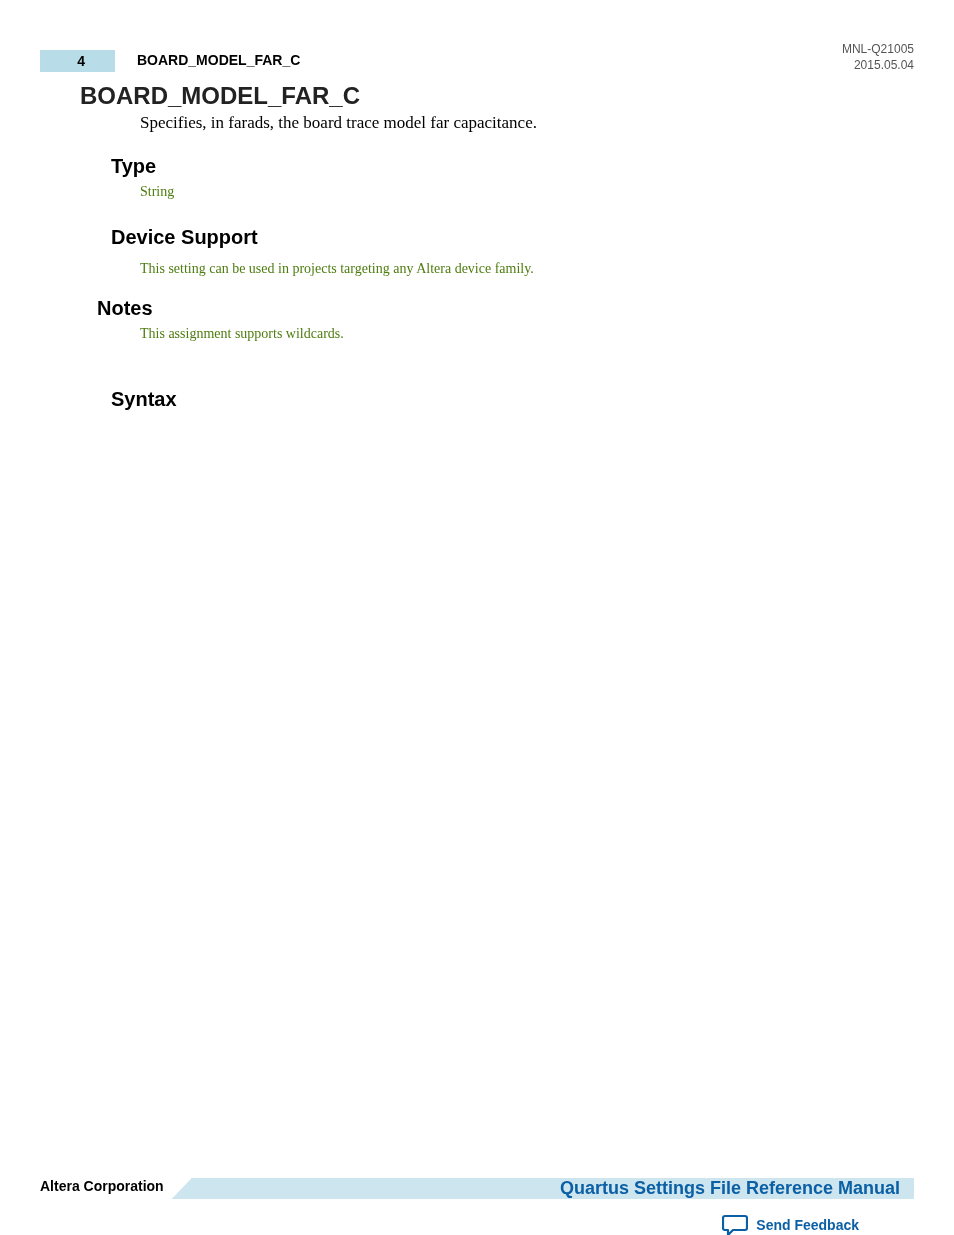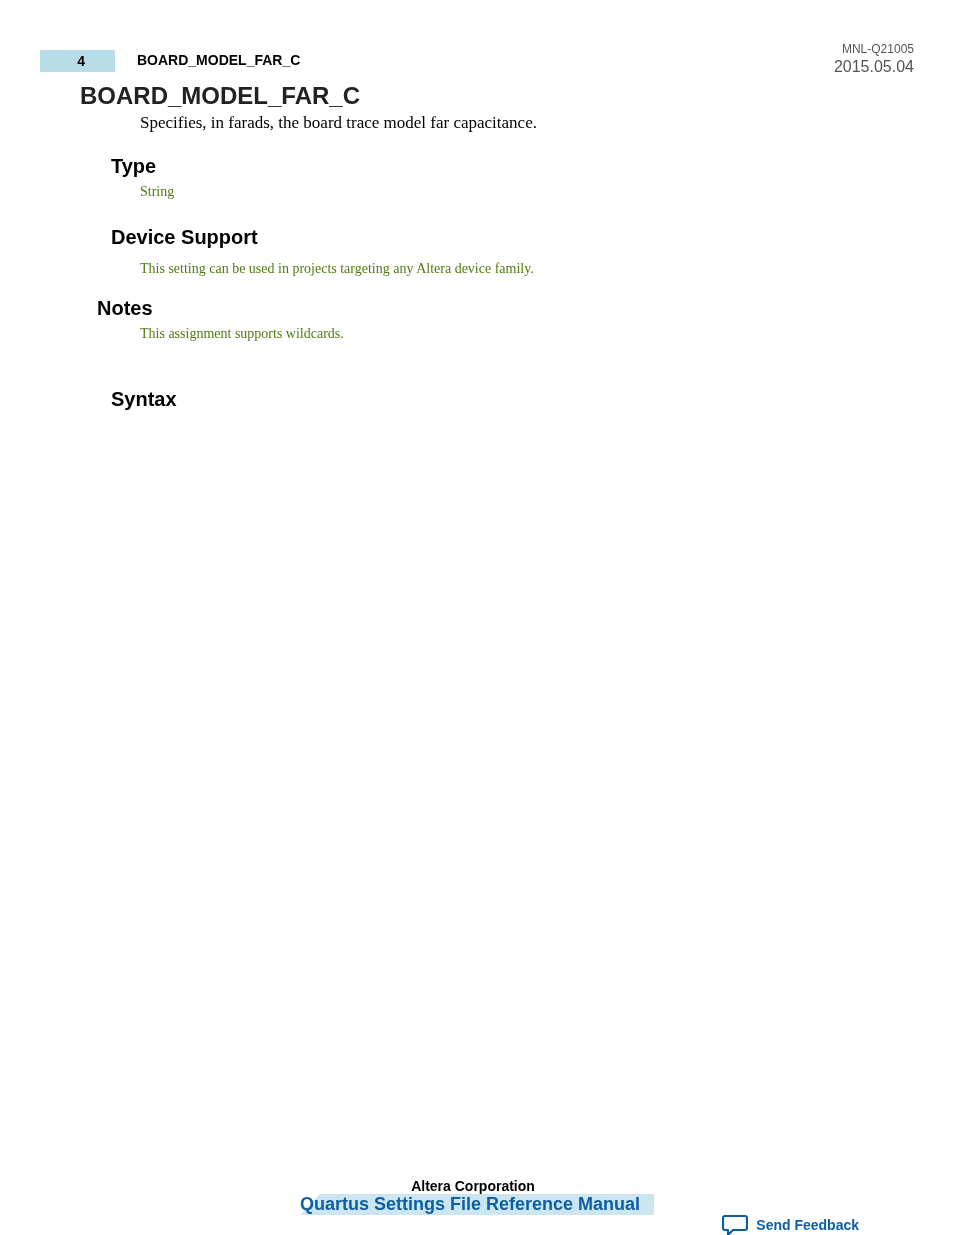--- a/index.html
+++ b/index.html
@@ -53,21 +53,21 @@
       top: 2px;
       font-family: Arial, Helvetica, sans-serif;
       font-size: 12px;
       color: #555;
     }
     .doc-date {
       position: absolute;
       right: 0;
       top: 18px;
       font-family: Arial, Helvetica, sans-serif;
-      font-size: 16px;
+      font-size: 12px;
       color: #555;
       text-align: right;
     }
     .main-title {
       position: absolute;
       left: 80px;
       top: 82px;
       font-family: Arial, Helvetica, sans-serif;
       font-weight: bold;
       font-size: 24px;
@@ -102,22 +102,21 @@
     .footer {
       position: absolute;
       bottom: 35px;
       left: 40px;
       right: 40px;
     }
     .footer-bar {
       position: relative;
       height: 22px;
       display: flex;
-      align-items: center;
-      flex-direction: column;
+      align-items: flex-start;
     }
     .footer-company {
       font-family: Arial, Helvetica, sans-serif;
       font-weight: bold;
       font-size: 14px;
       color: #000;
       display: flex;
       align-items: center;
       padding-right: 8px;
       white-space: nowrap;

